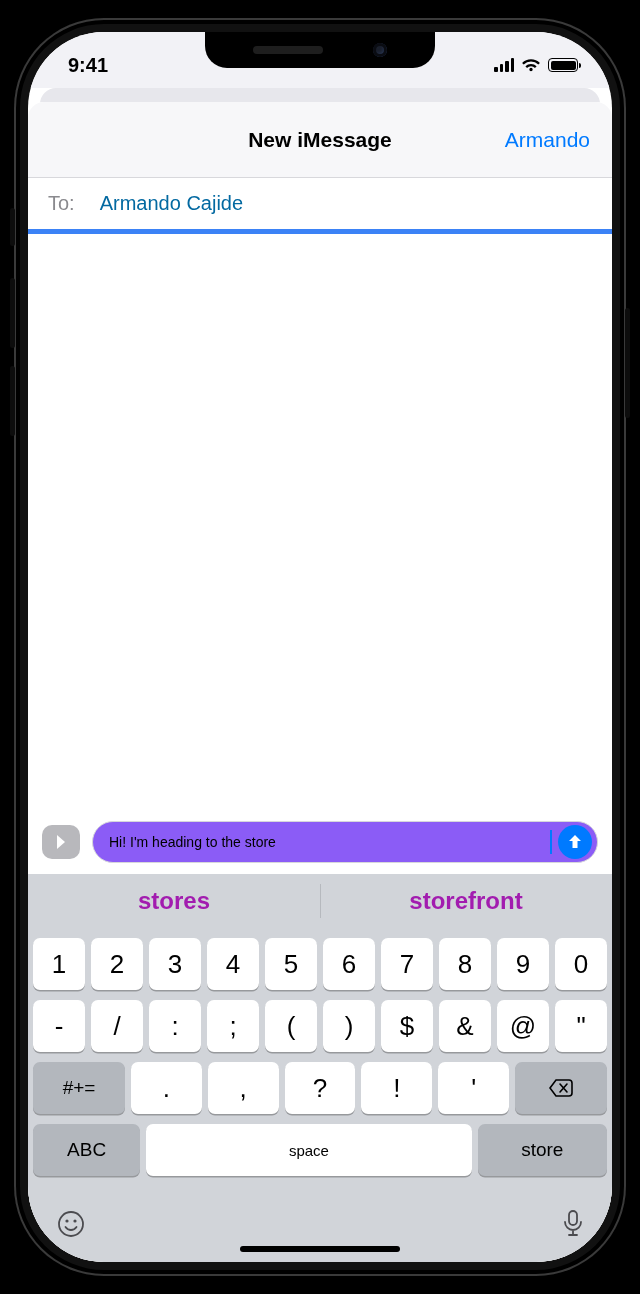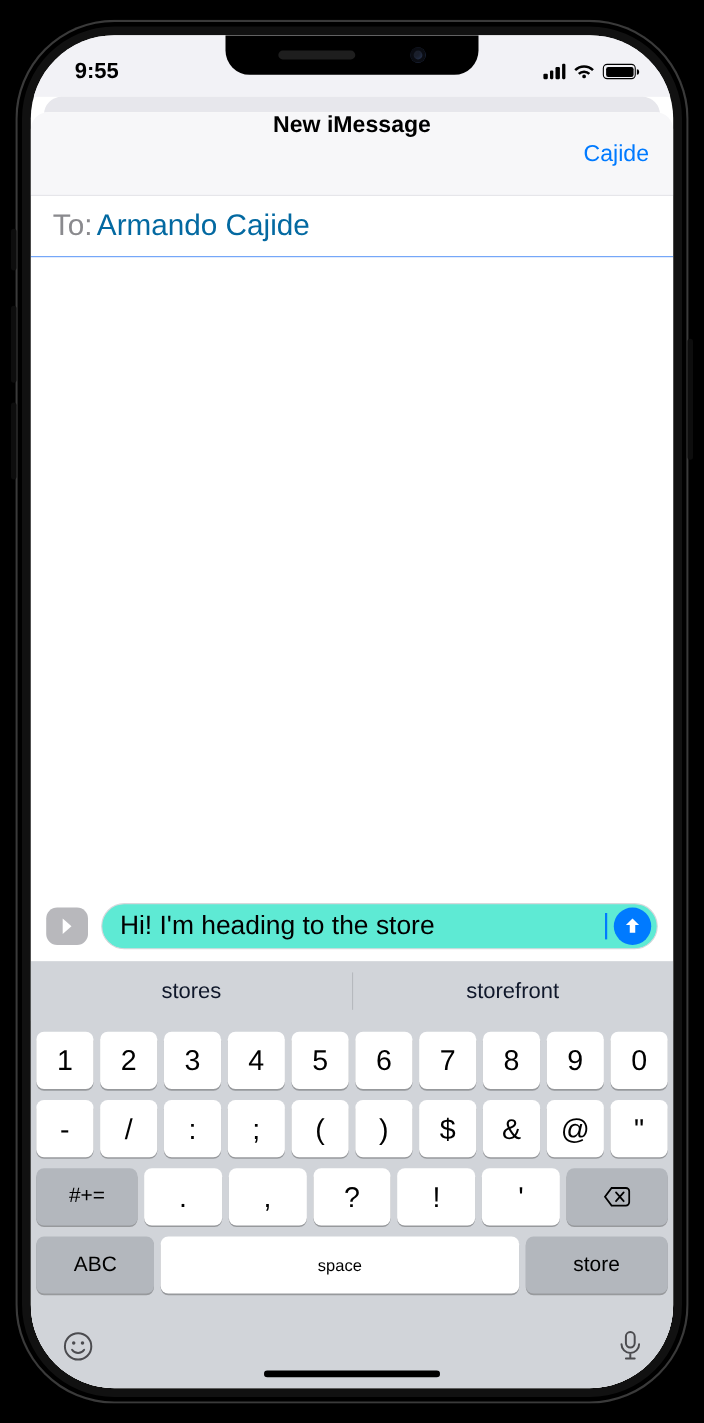--- a/index.html
+++ b/index.html
@@ -74,75 +74,75 @@
   .sheet {
     background:#fff; border-radius: 16px 16px 0 0; margin: 0 0 0 0;
     flex: 1 1 auto; display:flex; flex-direction:column;
     position: relative;
   }
   .nav {
     height: 76px; flex:0 0 76px;
     border-bottom: 1px solid #d8d8dc;
     background: #f7f7f9;
     border-radius: 16px 16px 0 0;
-    display:flex; justify-content:center; position:relative;
+    display:flex; align-items:center; justify-content:center; position:relative;
   }
   .nav-title { font-size: 21px; font-weight: 600; }
   .nav-cancel { position:absolute; right:22px; top:50%; transform:translateY(-50%);
     color:#007aff; font-size:21px; }
 
   
   .to-row {
     height: 56px; flex:0 0 56px;
-    display:flex; align-items:center; gap:4px;
-    padding: 0 20px; border-bottom: 1px solid #3b82f6;
-    font-size: 27px;
+    display:flex; align-items:center; gap:25px;
+    padding: 0 20px; border-bottom: 5px solid #3b82f6;
+    font-size: 20px;
   }
   .to-label { color:#8a8a8e; }
   .to-name  { color:#0369a1; }
 
   
   .conv { flex:1 1 auto; background:#fff; }
 
   
   .compose {
     height: 58px; flex:0 0 58px;
     display:flex; align-items:center; gap:12px;
     padding: 0 14px 6px 14px;
     background:#fff;
   }
   .expand {
     width:38px; height:34px; border-radius:10px; background:#b8b8bc;
     display:flex;align-items:center;justify-content:center;
   }
   .input-wrap{
     flex:1; height:42px; border:1.5px solid #d7d7db; border-radius:22px;
-    background:#5eead4; display:flex; align-items:center; padding:0 5px 0 16px;
-    position:relative; font-size:24px;
+    background:#8b5cf6; display:flex; align-items:center; padding:0 5px 0 16px;
+    position:relative; font-size:14px;
   }
   .input-text{ flex:1; white-space:nowrap; overflow:hidden; }
   .caret{ display:inline-block; width:2px; height:24px; background:#007aff; vertical-align:middle; animation:blink 1.1s step-start infinite;}
   @keyframes blink{50%{opacity:0}}
   .send{
     width:34px;height:34px;border-radius:50%;background:#007aff;
     display:flex;align-items:center;justify-content:center;margin-left:6px;
   }
 
   
   .keyboard{
     background:#d1d4d9; flex:0 0 auto;
     padding: 0 5px 4px 5px;
     display:flex; flex-direction:column;
   }
   .suggestions{
     height:54px; display:flex; align-items:stretch;
     background:#d1d4d9; margin: 0 -5px;
   }
   .sugg{ flex:1; display:flex; align-items:center; justify-content:center;
-    font-size:20px; color:#0f172a; position:relative;}
+    font-size:24px; color:#a21caf; position:relative;font-weight:bold;}
   .sugg + .sugg::before{
     content:""; position:absolute; left:0; top:10px; bottom:10px; width:1px; background:#b6b9be;}
   .krow{ display:flex; gap:6px; margin-top:10px; }
   .key{
     background:#fff; border-radius:7px; height:52px;
     flex:1; display:flex; align-items:center; justify-content:center;
     font-size:26px; color:#000;
     box-shadow: 0 1.5px 0 rgba(0,0,0,.28);
     user-select:none;
   }
@@ -172,21 +172,21 @@
   <div class="side-btn voldn"></div>
   <div class="side-btn power"></div>
 
   <div class="screen">
     <div class="notch">
       <div class="speaker"></div>
       <div class="camera"></div>
     </div>
 
     <div class="statusbar">
-      <span>9:55</span>
+      <span>9:41</span>
       <div class="status-right">
         <span class="sig-bars">
             <i></i>
             <i></i>
             <i></i>
             <i></i>
           </span>
         <span class="wifi">
           <svg width="20" height="15" viewBox="0 0 20 15">
               <path fill="#000" d="M10 13.2a1.7 1.7 0 1 0 0-3.4 1.7 1.7 0 0 0 0 3.4zM4.4 8.3 6 9.9a5.7 5.7 0 0 1 8 0l1.6-1.6a8 8 0 0 0-11.2 0zM1.1 5 2.7 6.6a10.3 10.3 0 0 1 14.6 0L18.9 5a12.6 12.6 0 0 0-17.8 0z"></path>
@@ -196,21 +196,21 @@
             <i></i>
           </span>
       </div>
     </div>
 
     <div class="card-back"></div>
 
     <div class="sheet">
       <div class="nav">
         <span class="nav-title">New iMessage</span>
-        <span class="nav-cancel">Cajide</span>
+        <span class="nav-cancel">Armando</span>
       </div>
 
       <div class="to-row">
         <span class="to-label">To:</span>
         <span class="to-name">Armando Cajide</span>
       </div>
 
       <div class="conv"></div>
 
       <div class="compose">

